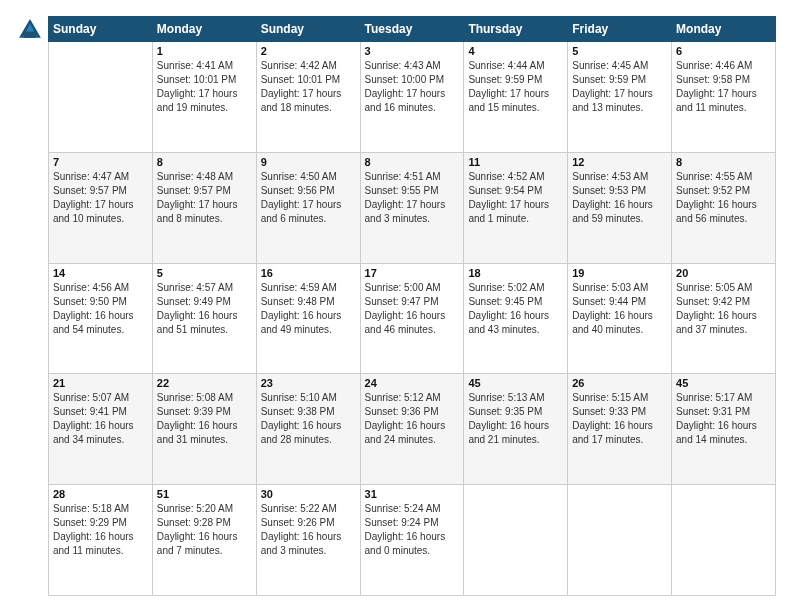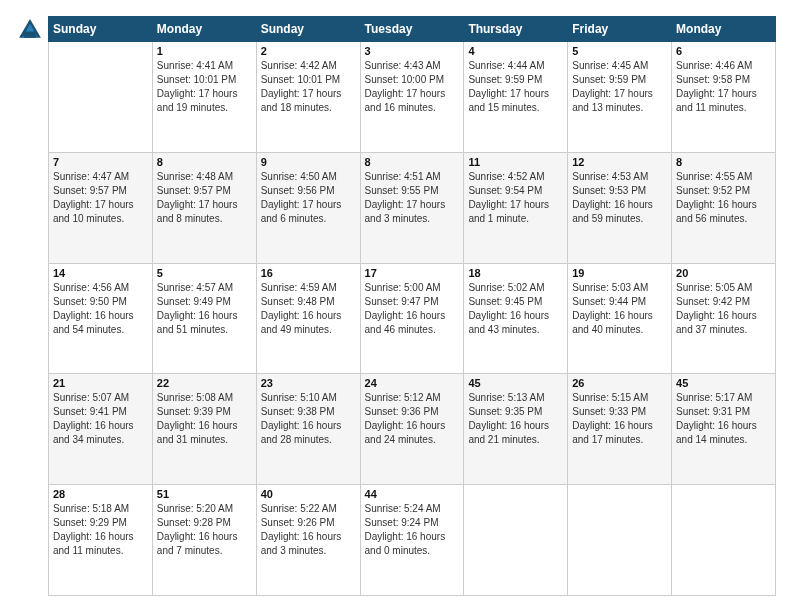--- a/index.html
+++ b/index.html
@@ -256,25 +256,25 @@
         <tr class="week-row">
           <td>
             <span class="day-number">28</span>
             <div class="day-info">Sunrise: 5:18 AM<br>Sunset: 9:29 PM<br>Daylight: 16 hours<br>and 11 minutes.</div>
           </td>
           <td>
             <span class="day-number">51</span>
             <div class="day-info">Sunrise: 5:20 AM<br>Sunset: 9:28 PM<br>Daylight: 16 hours<br>and 7 minutes.</div>
           </td>
           <td>
-            <span class="day-number">40</span>
+            <span class="day-number">30</span>
             <div class="day-info">Sunrise: 5:22 AM<br>Sunset: 9:26 PM<br>Daylight: 16 hours<br>and 3 minutes.</div>
           </td>
           <td>
-            <span class="day-number">44</span>
+            <span class="day-number">31</span>
             <div class="day-info">Sunrise: 5:24 AM<br>Sunset: 9:24 PM<br>Daylight: 16 hours<br>and 0 minutes.</div>
           </td>
           <td class="empty"></td>
           <td class="empty"></td>
           <td class="empty"></td>
         </tr>
       </tbody>
   </table>
 </div>
 

